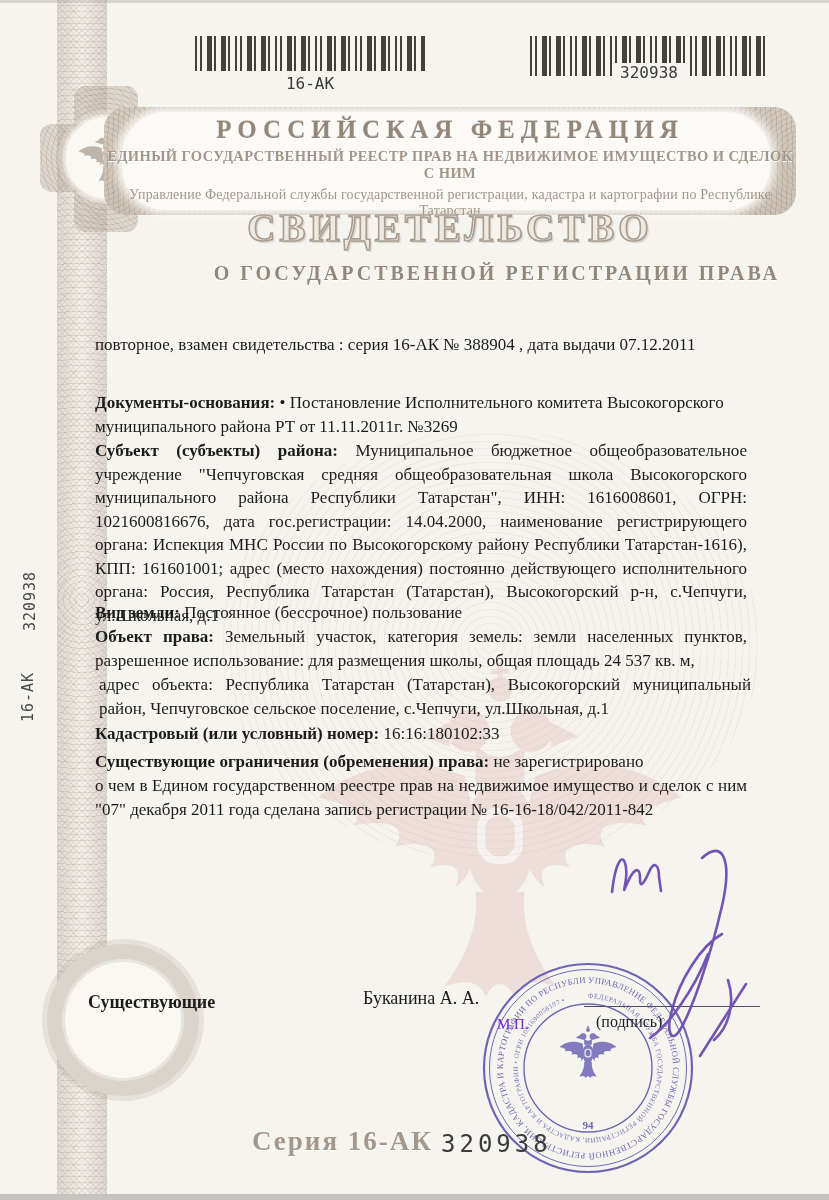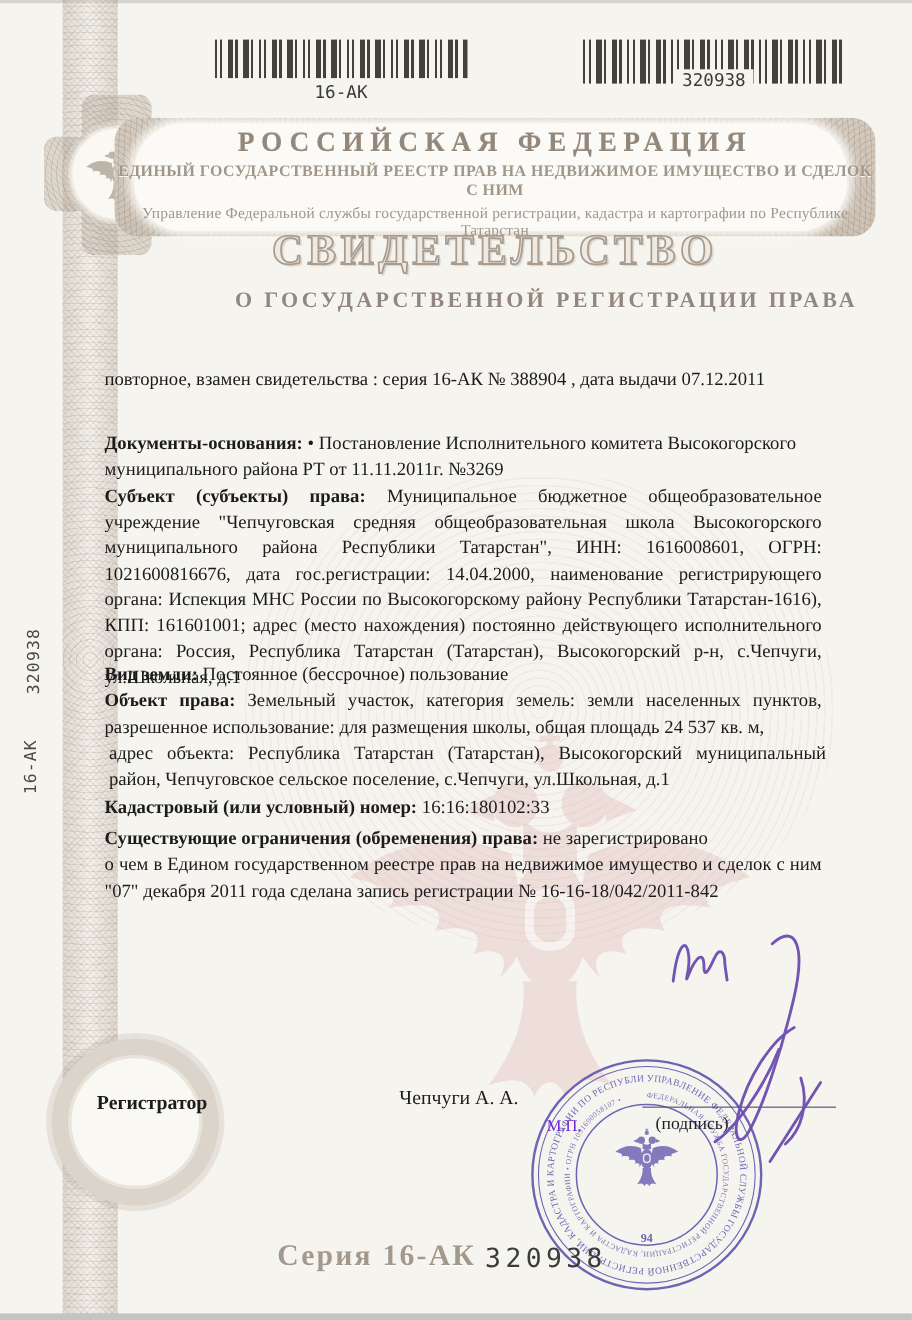--- a/index.html
+++ b/index.html
@@ -171,21 +171,21 @@
 
   <p class="para" style="top:316px">повторное, взамен свидетельства : серия 16-АК  № 388904 , дата выдачи 07.12.2011</p>
 
 
   <p class="para" style="top:374px">
     <b>Документы-основания:</b>
     <span>• Постановление Исполнительного комитета Высокогорского муниципального района РТ от 11.11.2011г. №3269</span>
   </p>
 
   <p class="para just" style="top:422px">
-    <b>Субъект (субъекты) права:</b>
+    <b>Субъект (субъекты) района:</b>
     <span>Муниципальное бюджетное общеобразовательное учреждение "Чепчуговская средняя общеобразовательная школа Высокогорского муниципального района Республики Татарстан", ИНН: 1616008601, ОГРН: 1021600816676, дата гос.регистрации: 14.04.2000, наименование регистрирующего органа: Испекция МНС России по Высокогорскому району Республики Татарстан-1616), КПП: 161601001; адрес (место нахождения) постоянно действующего исполнительного органа: Россия, Республика Татарстан (Татарстан), Высокогорский р-н, с.Чепчуги, ул.Школьная, д.1</span>
   </p>
 
   <p class="para" style="top:584px">
     <b>Вид земли:</b>
     <span>Постоянное (бессрочное) пользование</span>
   </p>
 
   <p class="para just" style="top:608px">
     <b>Объект права:</b>
@@ -200,22 +200,22 @@
   </p>
 
   <p class="para" style="top:733px">
     <b>Существующие ограничения (обременения) права:</b>
     <span>не зарегистрировано</span>
   </p>
 
   <p class="para just" style="top:757px">о чем в Едином государственном реестре прав на недвижимое имущество и сделок с ним  "07" декабря 2011 года сделана запись регистрации № 16-16-18/042/2011-842</p>
 
   <div class="rosette"></div>
-  <div class="registrar">Регистратор</div>
-  <div class="registrar-name">Чепчуги А. А.</div>
+  <div class="registrar">Существующие</div>
+  <div class="registrar-name">Буканина А. А.</div>
 
   <svg class="stamp" viewBox="0 0 230 230">
     <g fill="none" stroke="#5b52ab">
       <circle cx="115" cy="115" r="104" stroke-width="2.2"></circle>
       <circle cx="115" cy="115" r="98.5" stroke-width="1"></circle>
       <circle cx="115" cy="115" r="64" stroke-width="1.4"></circle>
     </g>
     <defs>
       <path id="tp-o" d="M115,30 a85,85 0 1 1 -0.01,0"></path>
       <path id="tp-i" d="M115,45 a70,70 0 1 1 -0.01,0"></path>

